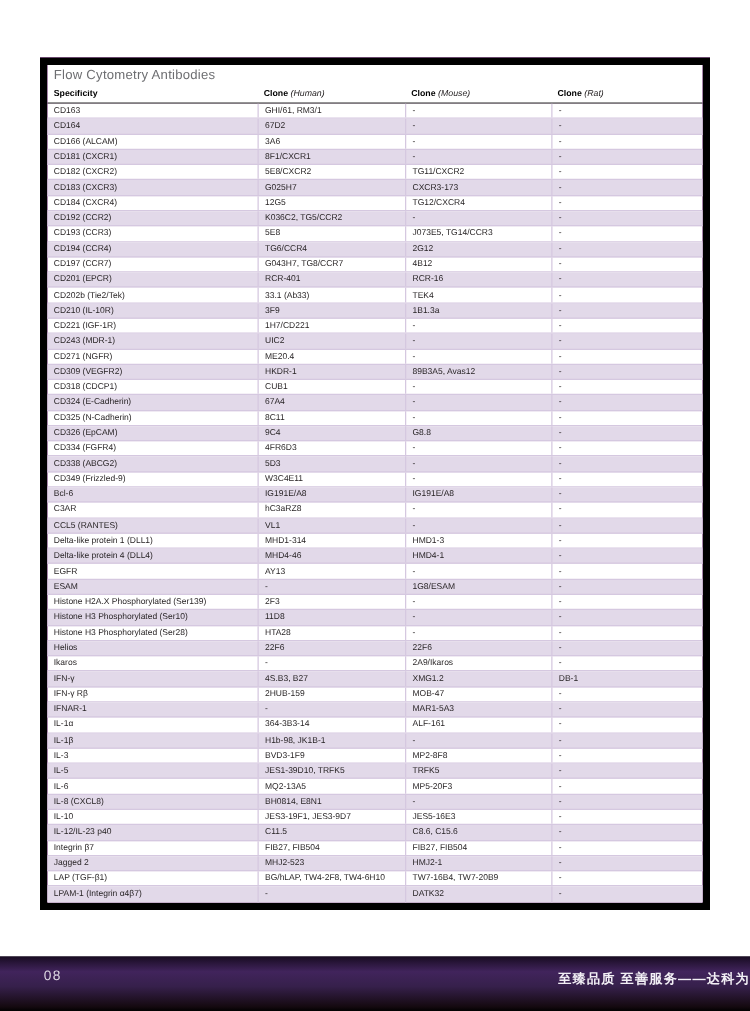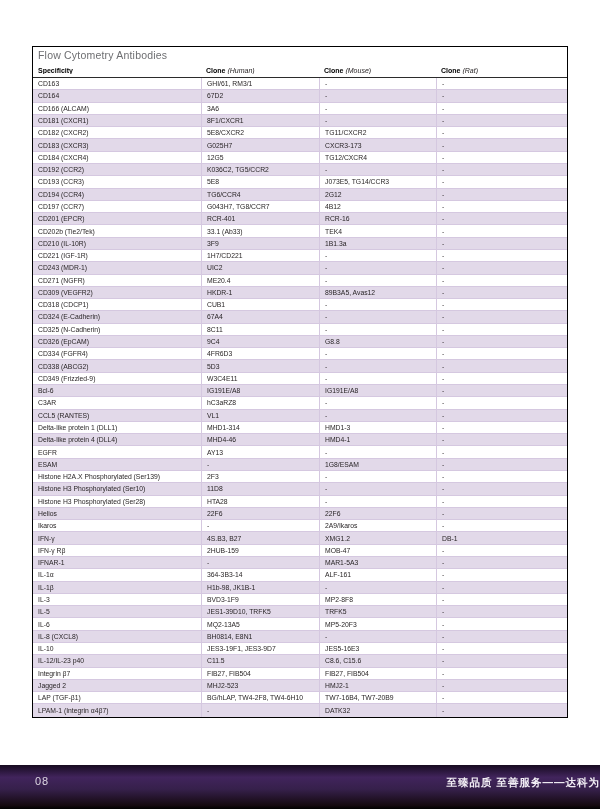--- a/index.html
+++ b/index.html
@@ -4,21 +4,21 @@
 <style>
   html,body{margin:0;padding:0;}
   body{
     width:600px;height:809px;position:relative;background:#ffffff;
     font-family:"Liberation Sans","DejaVu Sans",sans-serif;
     color:#231f20;overflow:hidden;
   }
   
   .tableWrap{
     position:absolute;left:32px;top:46px;width:536px;
-    border:1px solid #000000;box-sizing:border-box;background:#a21caf;
+    border:6px solid #000000;box-sizing:border-box;background:#a21caf;
   }
   .tableTitle{
     height:16px;line-height:17px;padding-left:5px;
     font-size:10.5px;color:#6d6e71;letter-spacing:.2px;
     background:#ffffff;
   }
   .headRow{
     display:flex;height:14px;align-items:center;
     border-bottom:1px solid #2b2b2b;background:#ffffff;
   }

